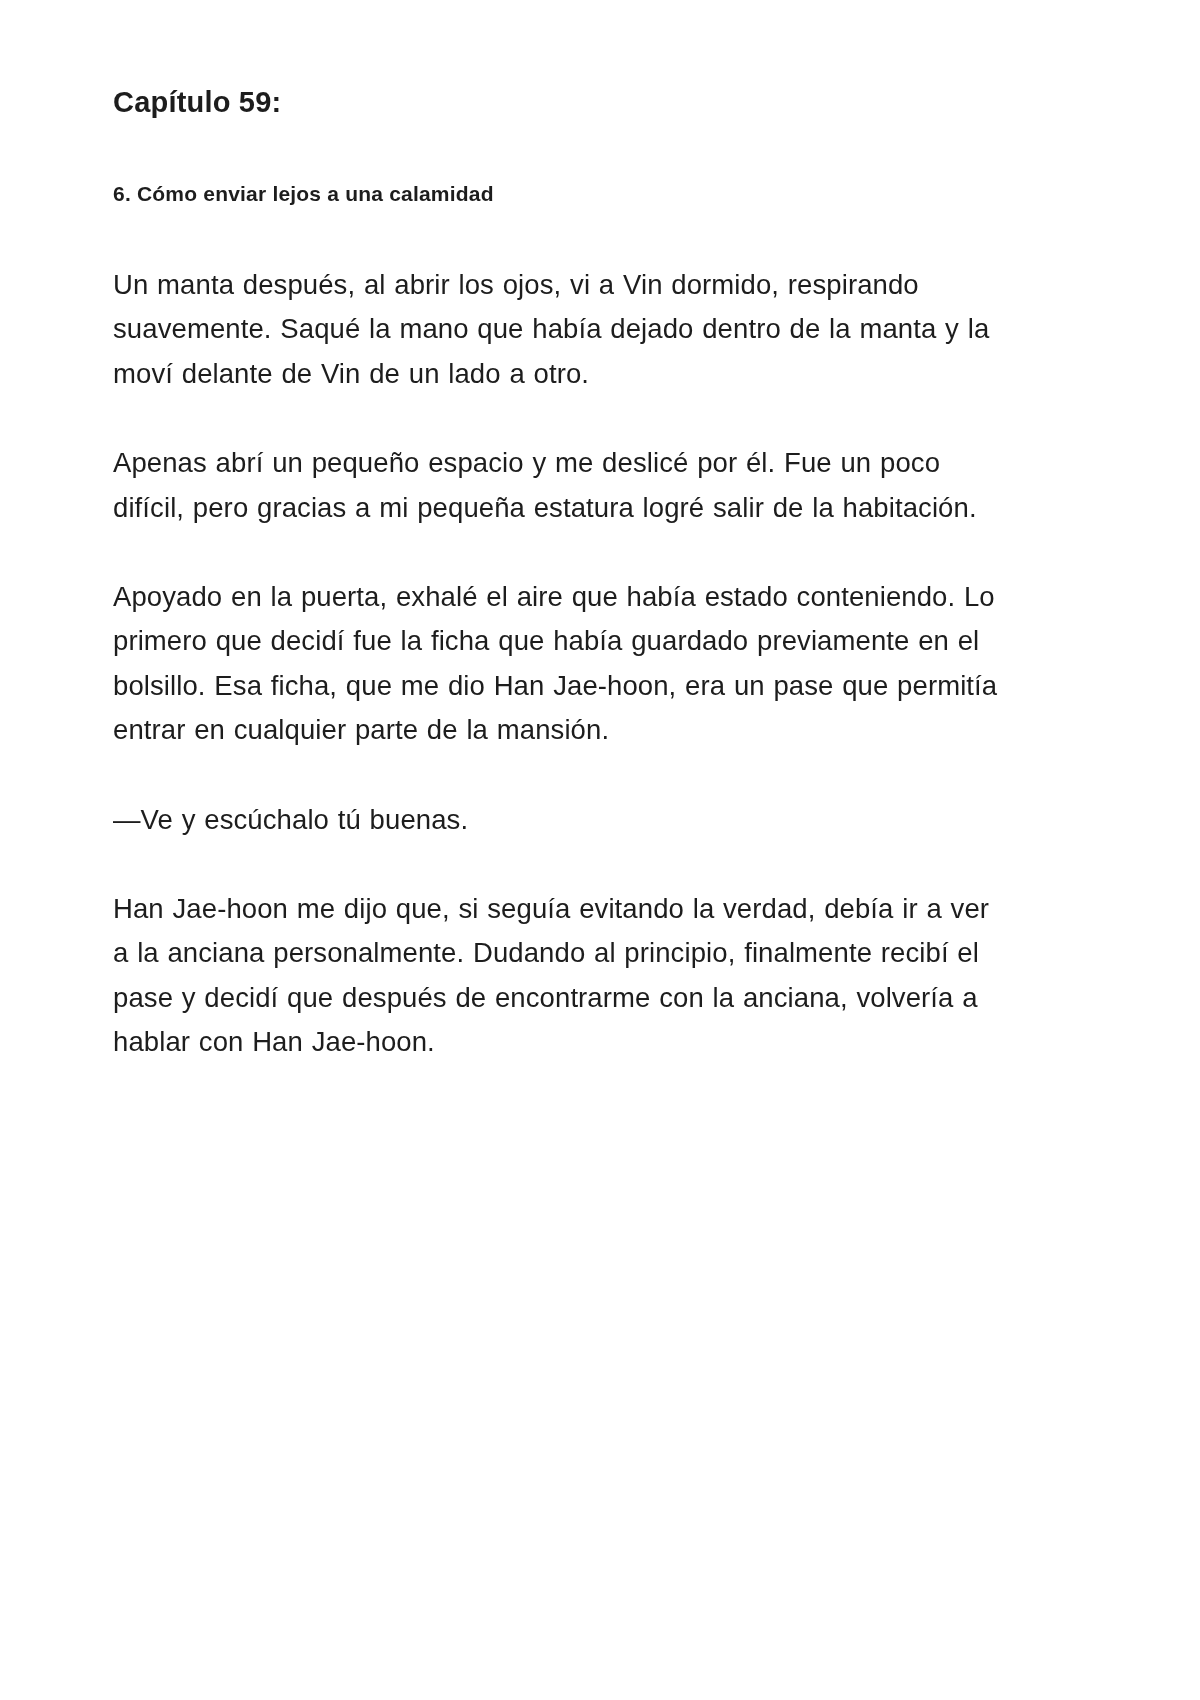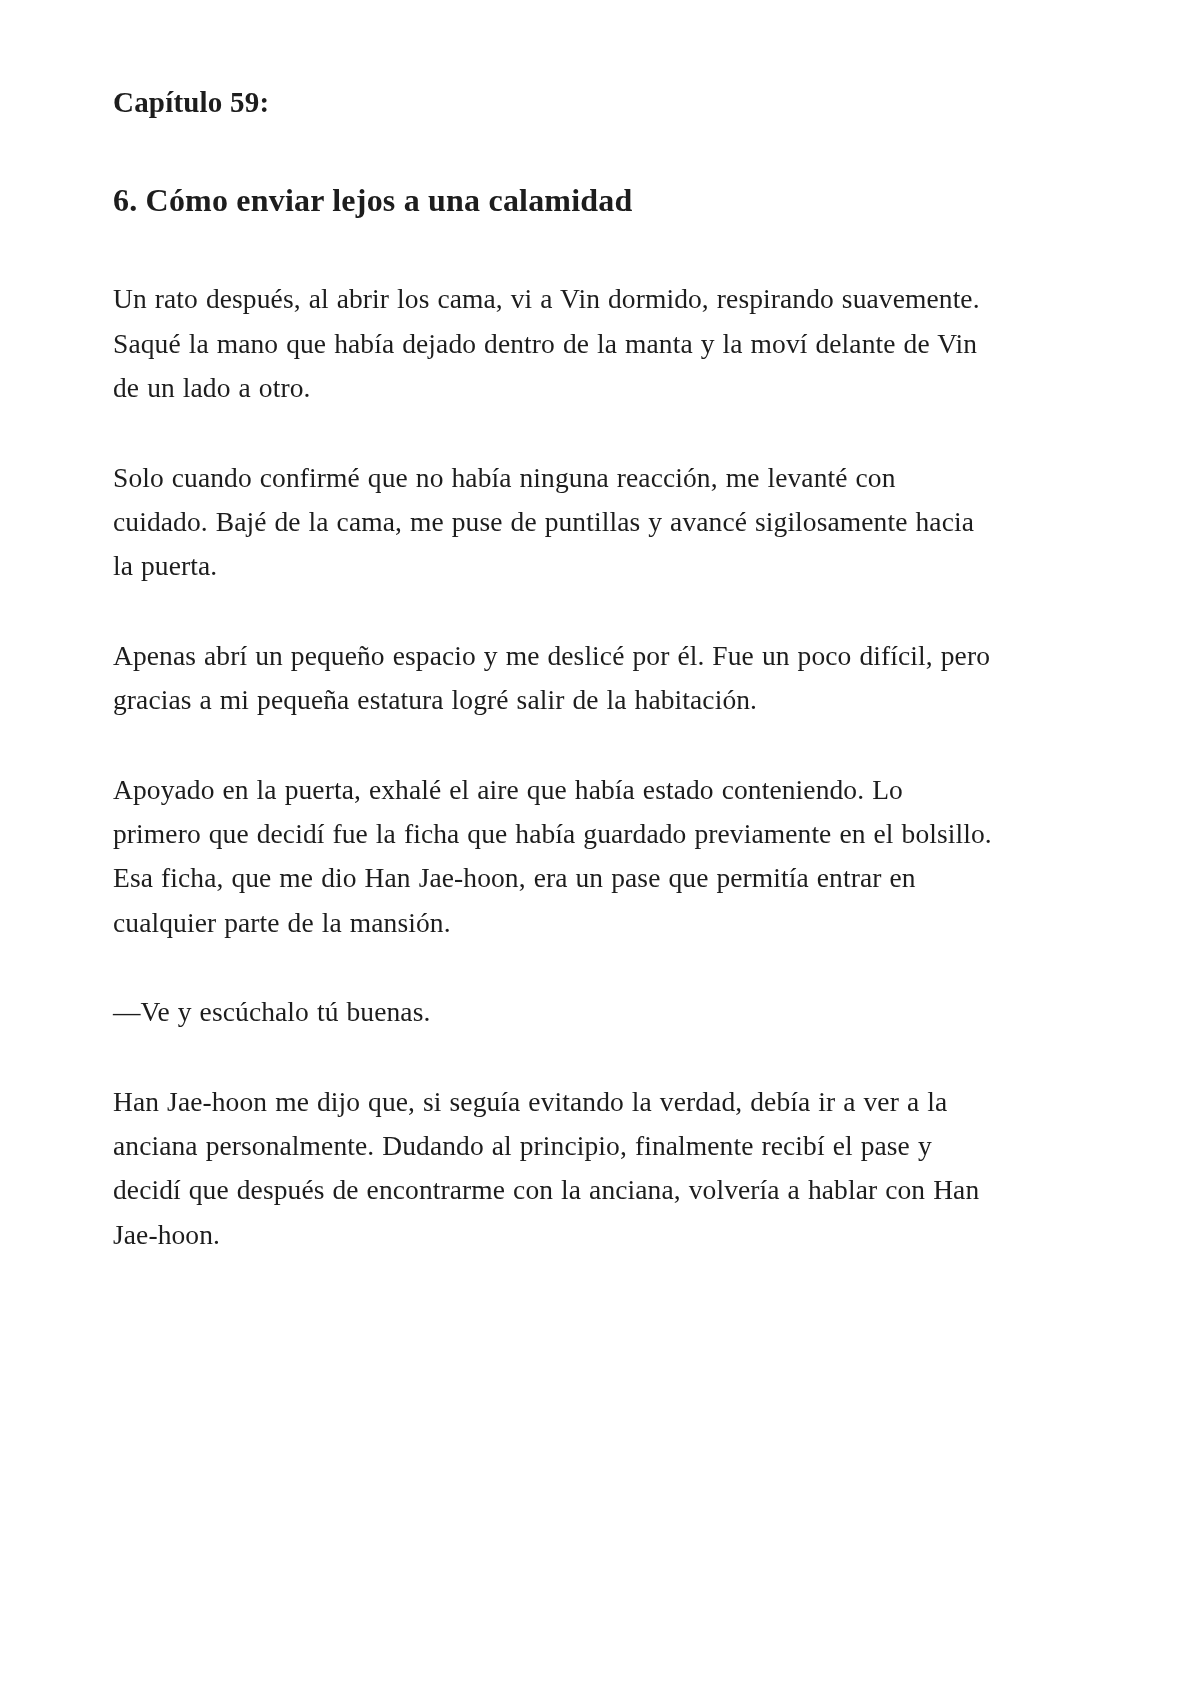--- a/index.html
+++ b/index.html
@@ -8,33 +8,33 @@
     background: #ffffff;
   }
   .page {
     position: relative;
     width: 1200px;
     height: 1700px;
     margin: 0 auto;
     background: #ffffff;
     box-sizing: border-box;
     padding: 84px 112px 60px 113px;
-    font-family: Liberation Serif, serif;
+    font-family: Liberation Sans, sans-serif;
     color: #1d1d1d;
     overflow: hidden;
   }
   .chapter-label {
     font-size: 29px;
     font-weight: bold;
     margin: 0 0 58px 0;
     line-height: 1.3;
     letter-spacing: 0.2px;
   }
   .section-title {
-    font-size: 32px;
+    font-size: 21px;
     font-weight: bold;
     margin: 0 0 56px 0;
     line-height: 1.3;
     letter-spacing: 0.2px;
   }
   .body-text p {
     font-size: 27.5px;
     line-height: 1.615;
     margin: 0 0 45px 0;
     max-width: 885px;
@@ -47,20 +47,19 @@
 </style>
 </head>
 <body>
 
 <div class="page">
   <h1 class="chapter-label">Capítulo 59:</h1>
 
   <h2 class="section-title">6. Cómo enviar lejos a una calamidad</h2>
 
   <div class="body-text">
-    <p>Un rato después, al abrir los cama, vi a Vin dormido, respirando suavemente. Saqué la mano que había dejado dentro de la manta y la moví delante de Vin de un lado a otro.</p>
-    <p>Solo cuando confirmé que no había ninguna reacción, me levanté con cuidado. Bajé de la cama, me puse de puntillas y avancé sigilosamente hacia la puerta.</p>
+    <p>Un manta después, al abrir los ojos, vi a Vin dormido, respirando suavemente. Saqué la mano que había dejado dentro de la manta y la moví delante de Vin de un lado a otro.</p>
     <p>Apenas abrí un pequeño espacio y me deslicé por él. Fue un poco difícil, pero gracias a mi pequeña estatura logré salir de la habitación.</p>
     <p>Apoyado en la puerta, exhalé el aire que había estado conteniendo. Lo primero que decidí fue la ficha que había guardado previamente en el bolsillo. Esa ficha, que me dio Han Jae-hoon, era un pase que permitía entrar en cualquier parte de la mansión.</p>
     <p>—Ve y escúchalo tú buenas.</p>
     <p>Han Jae-hoon me dijo que, si seguía evitando la verdad, debía ir a ver a la anciana personalmente. Dudando al principio, finalmente recibí el pase y decidí que después de encontrarme con la anciana, volvería a hablar con Han Jae-hoon.</p>
   </div>
 </div>
 
 </body></html>

